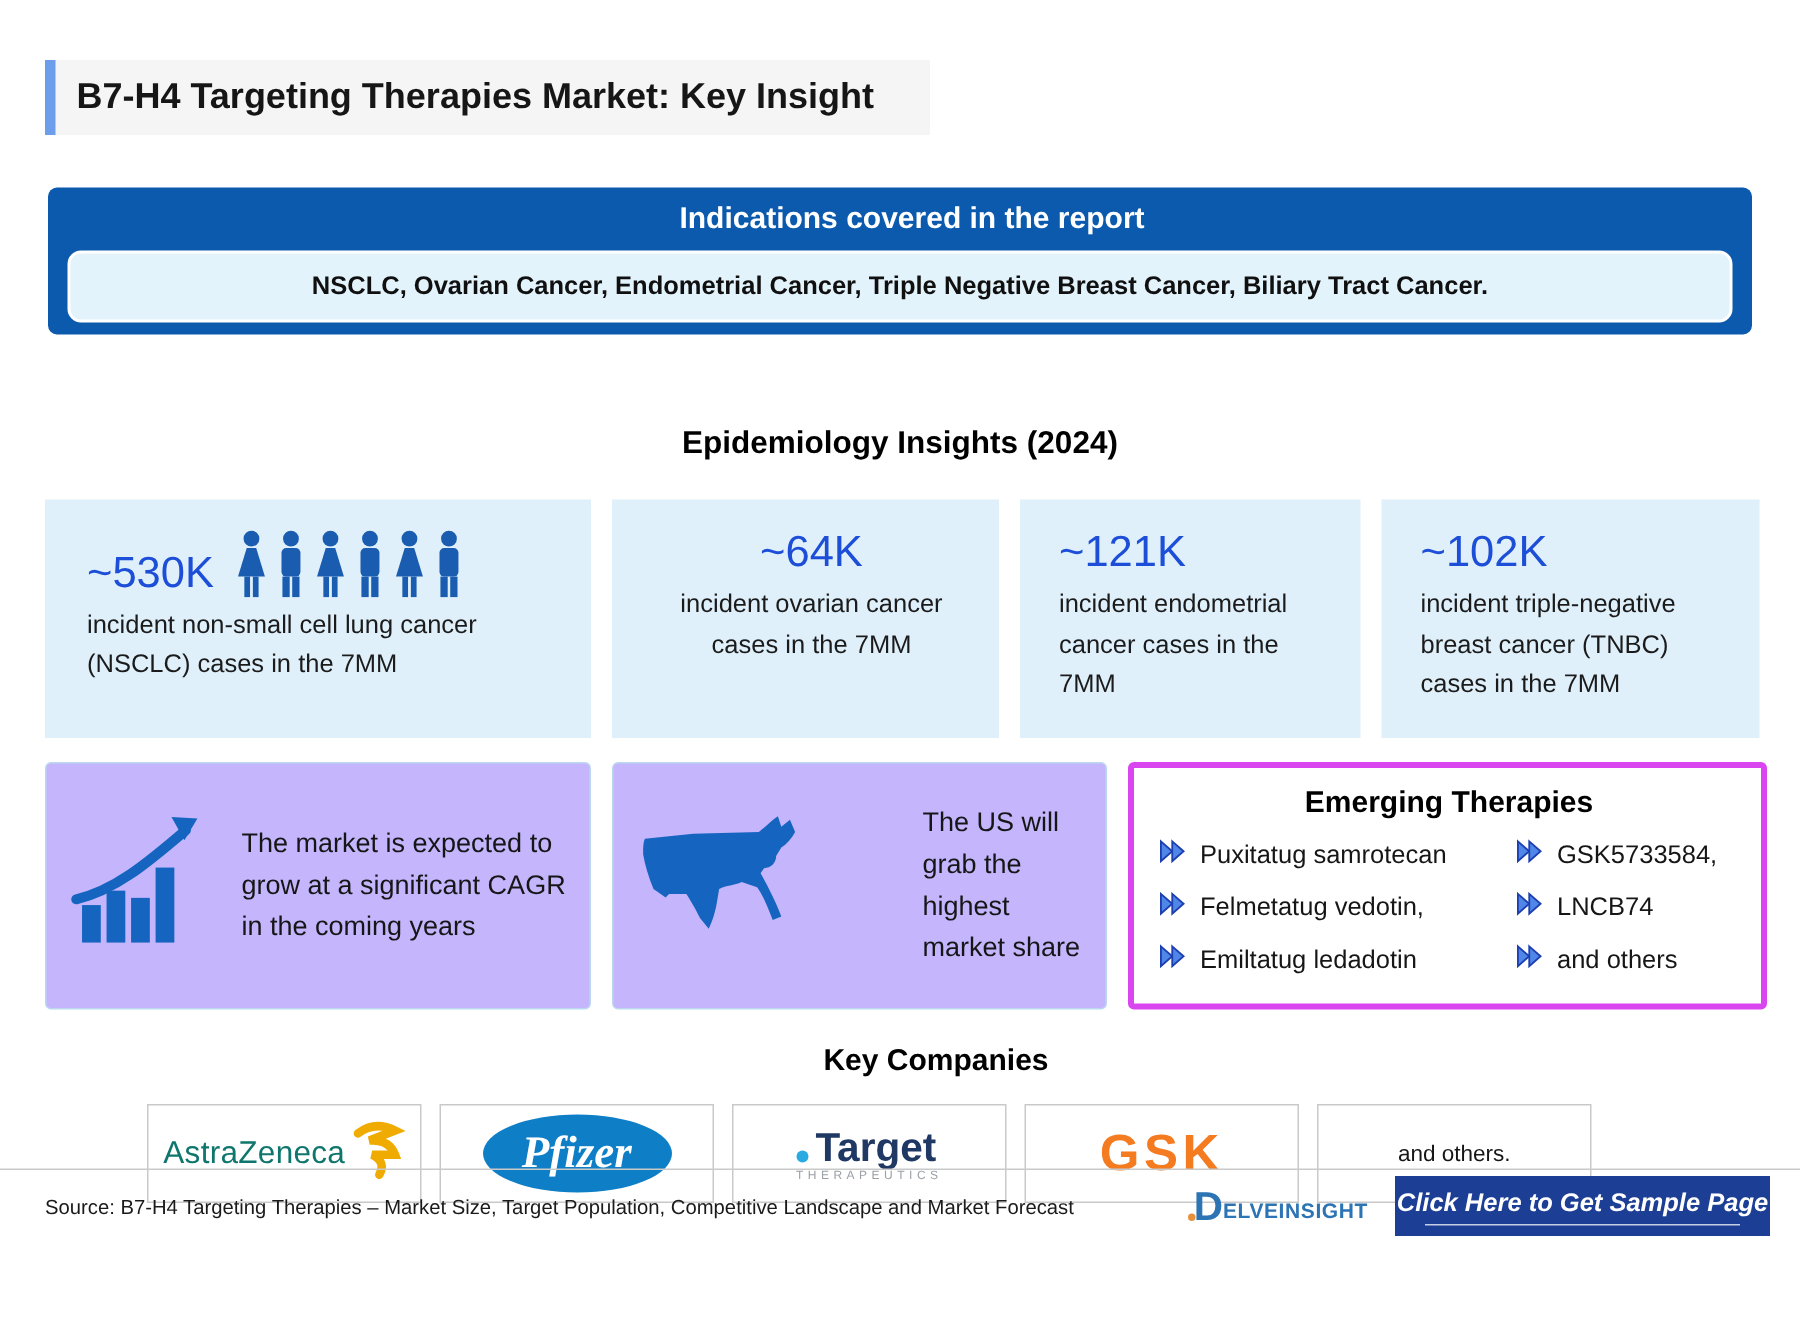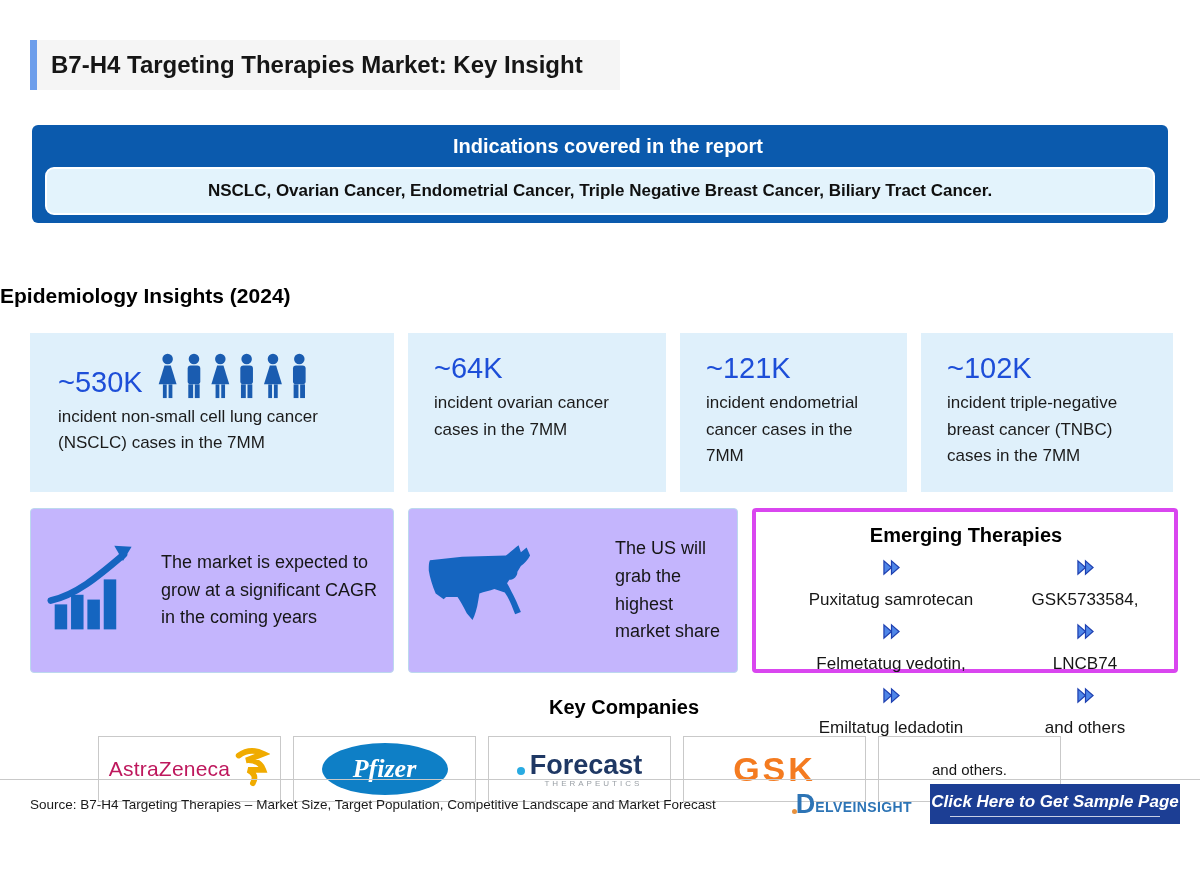--- a/index.html
+++ b/index.html
@@ -28,28 +28,28 @@
   .banner-box {
     position:absolute; left:13px; right:13px; top:42px; height:48px;
     background:#e3f3fc; border:2px solid #ffffff; border-radius:9px;
     display:flex; align-items:center; justify-content:center;
     font-size:17px; font-weight:700; color:#101010;
   }
 
   
   .epi-heading {
     position:absolute; top:284px; left:0; width:100%;
-    font-size:21px; font-weight:700; color:#000;
+    text-align:center; font-size:21px; font-weight:700; color:#000;
   }
   .stats-row { position:absolute; left:30px; top:333px; display:flex; gap:14px; }
   .stat-card {
     background:#dff0fb; min-height:159px; padding:20px 18px 16px 26px;
   }
   .stat-card.c1 { width:364px; padding-left:28px; }
-  .stat-card.c2 { width:258px; }
+  .stat-card.c2 { width:258px;text-align:center; }
   .stat-card.c3 { width:227px; }
   .stat-card.c4 { width:252px; }
   .stat-top { display:flex; align-items:flex-end; gap:12px; }
   .stat-value { font-size:29px; font-weight:400; color:#1d4ed8; line-height:1.05; }
   .stat-desc { margin-top:7px; font-size:17px; line-height:1.55; color:#1b1b1b; }
   .people-icons { height:48px; margin-bottom:-4px; }
 
   
   .row2 { position:absolute; left:30px; top:508px; display:flex; gap:14px; }
   .info-card {
@@ -59,40 +59,40 @@
   .info-card.growth { width:364px; padding-left:16px; }
   .info-card.share  { width:330px;gap:40px; }
   .info-text { font-size:18px; line-height:1.55; color:#161616; }
 
   .therapies-card {
     background:#ffffff; border:4px solid #d946ef; border-radius:4px;
     width:426px; height:165px; padding:12px 14px 10px 16px;
   }
   .therapies-heading { text-align:center; font-size:20px; font-weight:700; margin-bottom:12px; color:#000; }
   .therapies-grid { display:grid; grid-template-columns:238px 1fr; row-gap:13px; }
-  .therapy-item { display:flex; align-items:center; gap:9px; font-size:17px; color:#161616;flex-direction:column; }
+  .therapy-item { display:flex; align-items:center; gap:9px; font-size:17px; color:#161616; }
   .chevron { flex:0 0 auto; }
 
   
   .kc-heading {
     position:absolute; top:696px; left:0; width:100%;
     text-align:center; font-size:20px; font-weight:700; color:#000;padding-left:48px;
   }
   .logos-row { position:absolute; left:98px; top:736px; display:flex; gap:12px; }
   .logo-box {
     width:183px; height:66px; background:#ffffff; border:1px solid #c9c9c9;
     display:flex; align-items:center; justify-content:center;
   }
   .az-wrap { display:flex; align-items:center; gap:2px; }
-  .az-text { font-size:21px; color:#be185d; letter-spacing:0.2px; }
+  .az-text { font-size:21px; color:#0f766e; letter-spacing:0.2px; }
   .pfizer-oval {
     width:126px; height:52px; background:#0e7fc6; border-radius:50%;
     display:flex; align-items:center; justify-content:center;
   }
-  .pfizer-text { font-family:"Liberation Serif", serif; font-style:italic; font-weight:700; font-size:26px; color:#ffffff; }
+  .pfizer-text { font-family:"Liberation Serif", serif; font-style:italic; font-weight:700; font-size:30px; color:#ffffff; }
   .mersana-wrap { text-align:right; }
   .mersana-main { display:flex; align-items:center; gap:5px; }
   .mersana-dot { width:8px; height:8px; border-radius:50%; background:#29abe2; margin-top:10px; }
   .mersana-text { font-size:27px; font-weight:700; color:#1f3864; }
   .mersana-sub { font-size:8px; letter-spacing:3px; color:#9aa0a6; margin-top:-2px; }
   .gsk-text { font-size:34px; font-weight:700; color:#f47b20; letter-spacing:3px; }
   .others-text { font-size:15px; color:#161616; }
 
   
   .footer {
@@ -305,21 +305,21 @@
     <div class="logo-box">
       <span class="pfizer-oval">
         <span class="pfizer-text">Pfizer</span>
       </span>
     </div>
 
     <div class="logo-box">
       <span class="mersana-wrap">
         <span class="mersana-main">
           <span class="mersana-dot"></span>
-          <span class="mersana-text">Forecast</span>
+          <span class="mersana-text">Target</span>
         </span>
         <div class="mersana-sub">THERAPEUTICS</div>
       </span>
     </div>
 
     <div class="logo-box">
       <span class="gsk-text">GSK</span>
     </div>
 
     <div class="logo-box">

